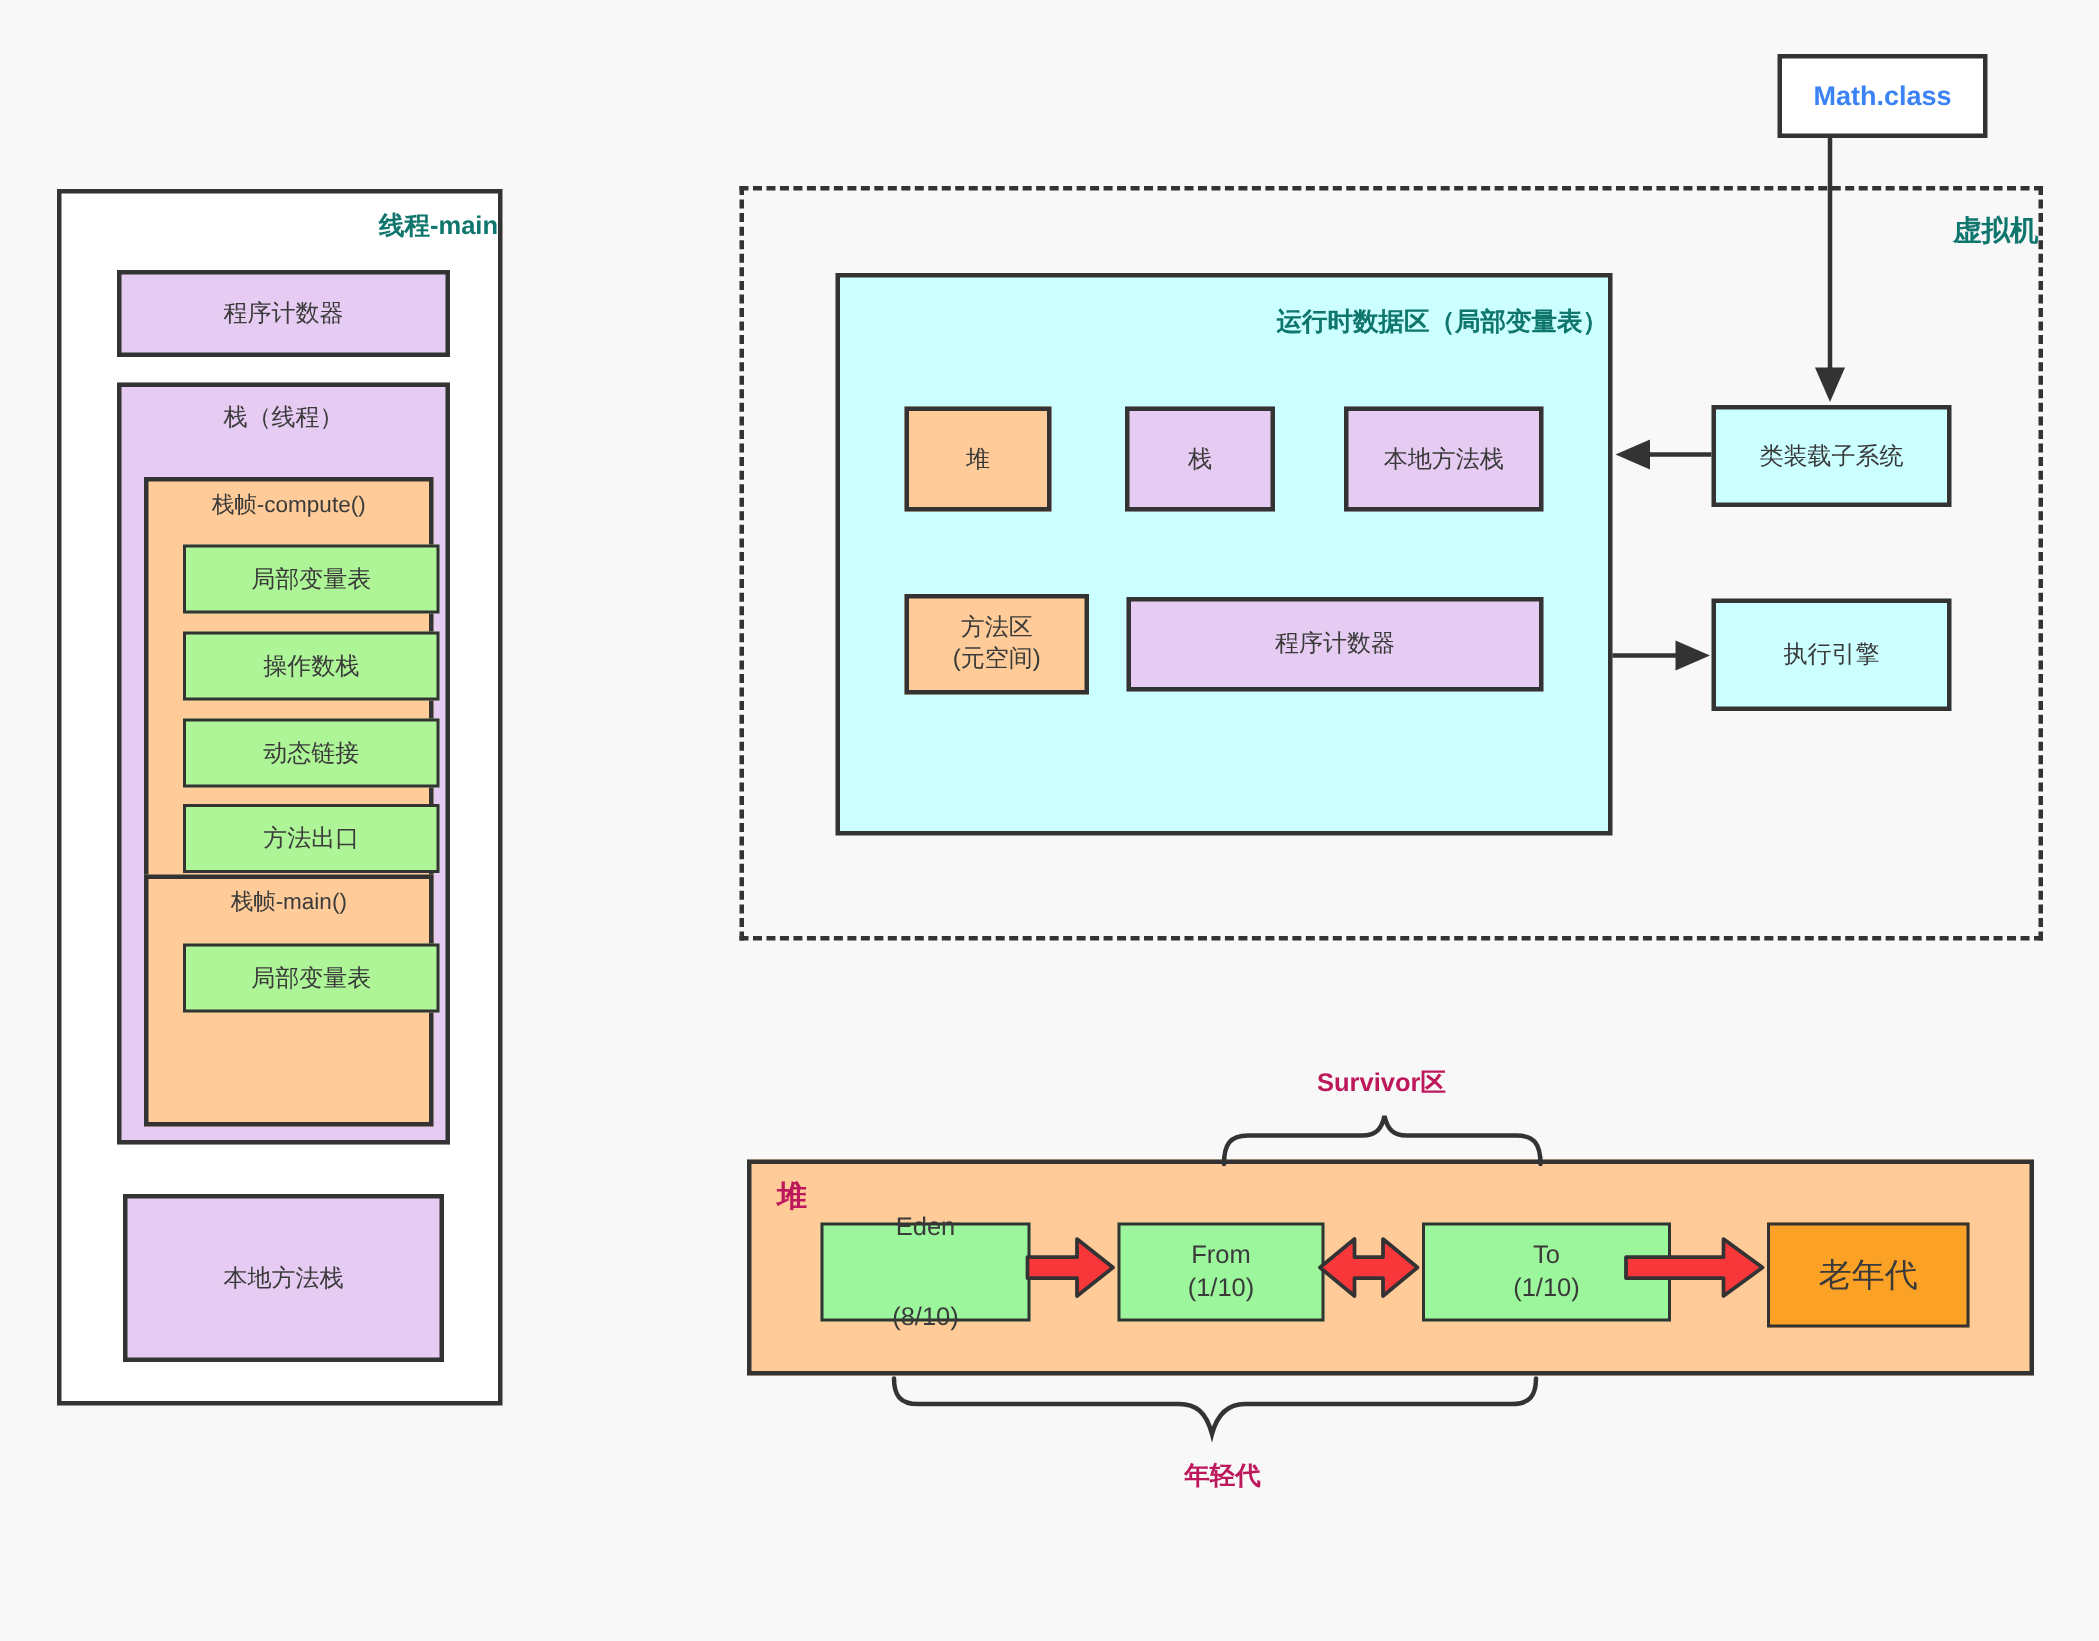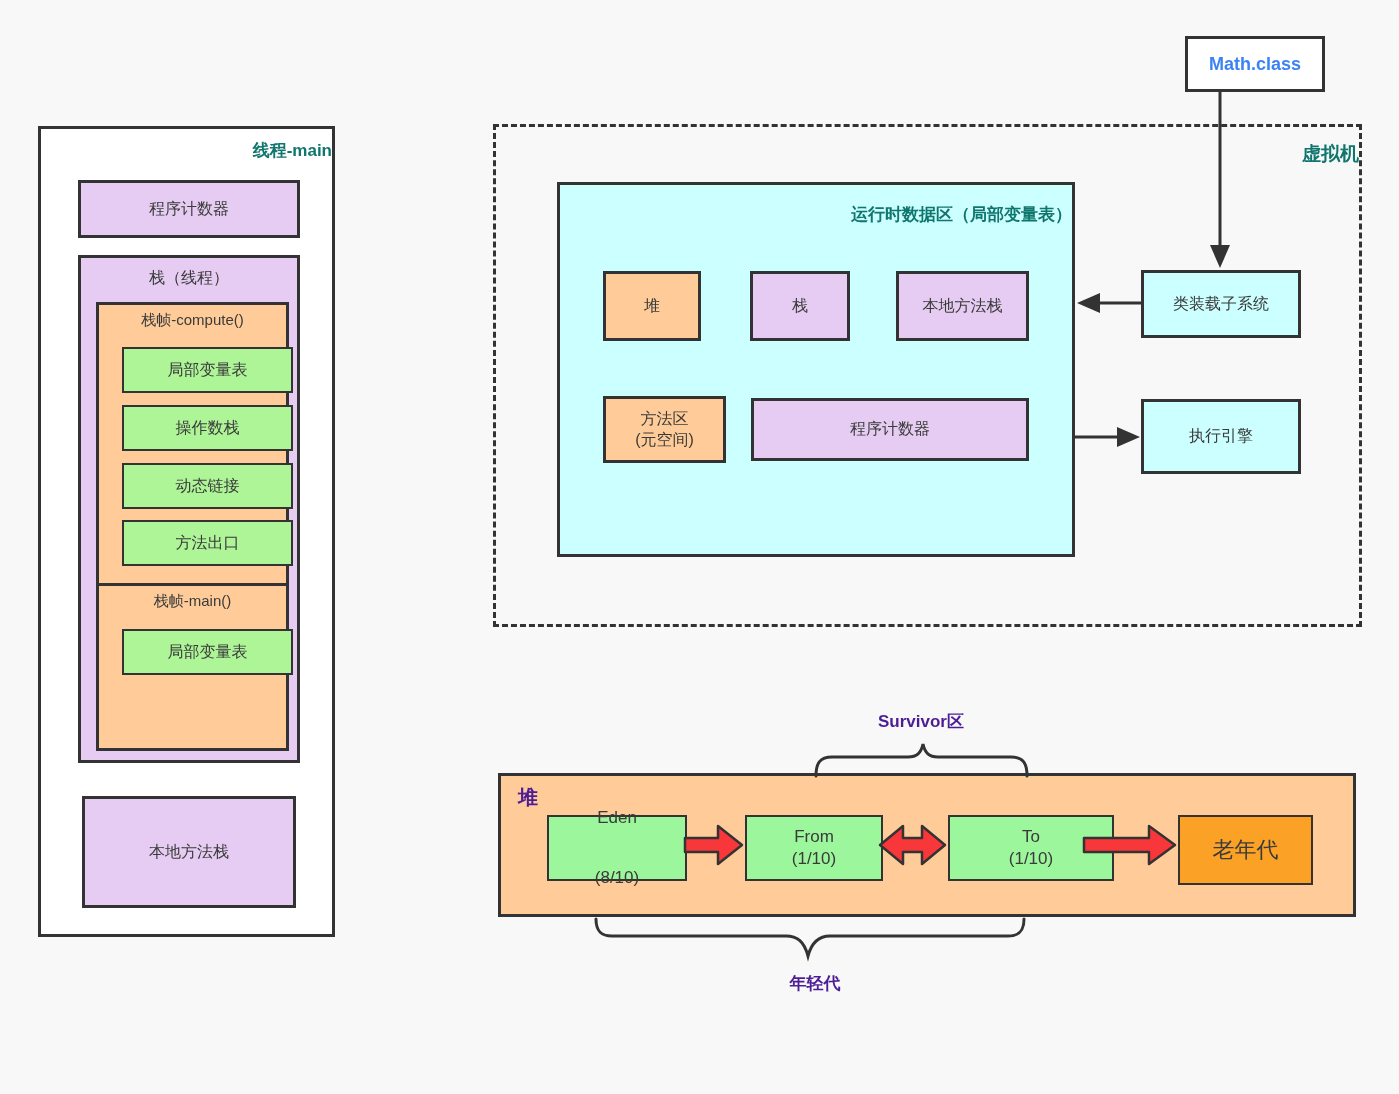--- a/index.html
+++ b/index.html
@@ -25,38 +25,38 @@
   .orangeD{ background:#fba226; }
   .cyan   { background:#ccffff; }
   .white  { background:#ffffff; }
   .frame-title { position:absolute; top:6px; width:100%; text-align:center; font-size:15px; color:#3a3a3a; }
   .line2 { line-height:1.3; }
   svg.overlay { position:absolute; left:0; top:0; pointer-events:none; }
   .blackline { stroke:#333; stroke-width:3; fill:none; }
   .blackhead { fill:#333; stroke:none; }
   .redarrow  { fill:#f8373b; stroke:#333; stroke-width:2.5; stroke-linejoin:round; }
   .brace { stroke:#333; stroke-width:3; fill:none; stroke-linecap:round; }
-  .biglabel { font-weight:bold; color:#4c1d95; }
+  .biglabel { font-weight:bold; color:#be185d; }
 </style>
 </head>
 <body>
 
 <div id="canvas">
 
   <div class="abs white" style="left:38px; top:126px; width:297px; height:811px; border:3px solid #333; background:#fff;">
     <div class="title" style="top:10px; font-size:17px;">线程-main</div>
 
     <div class="box purple" style="left:37px; top:51px; width:222px; height:58px;">
       <span>程序计数器</span>
     </div>
 
     <div class="abs purple" style="left:37px; top:126px; width:222px; height:508px; border:3px solid #333;">
       <div class="frame-title" style="top:10px; font-size:16px;">栈（线程）</div>
 
-      <div class="abs orangeL" style="left:15px; top:44px; width:193px; height:347px; border:3px solid #333;">
+      <div class="abs orangeL" style="left:15px; top:60px; width:193px; height:347px; border:3px solid #333;">
         <div class="frame-title">栈帧-compute()</div>
         <div class="box thin green" style="left:11px; top:42px; width:171px; height:46px;">
           <span>局部变量表</span>
         </div>
         <div class="box thin green" style="left:11px; top:100px; width:171px; height:46px;">
           <span>操作数栈</span>
         </div>
         <div class="box thin green" style="left:11px; top:158px; width:171px; height:46px;">
           <span>动态链接</span>
         </div>

